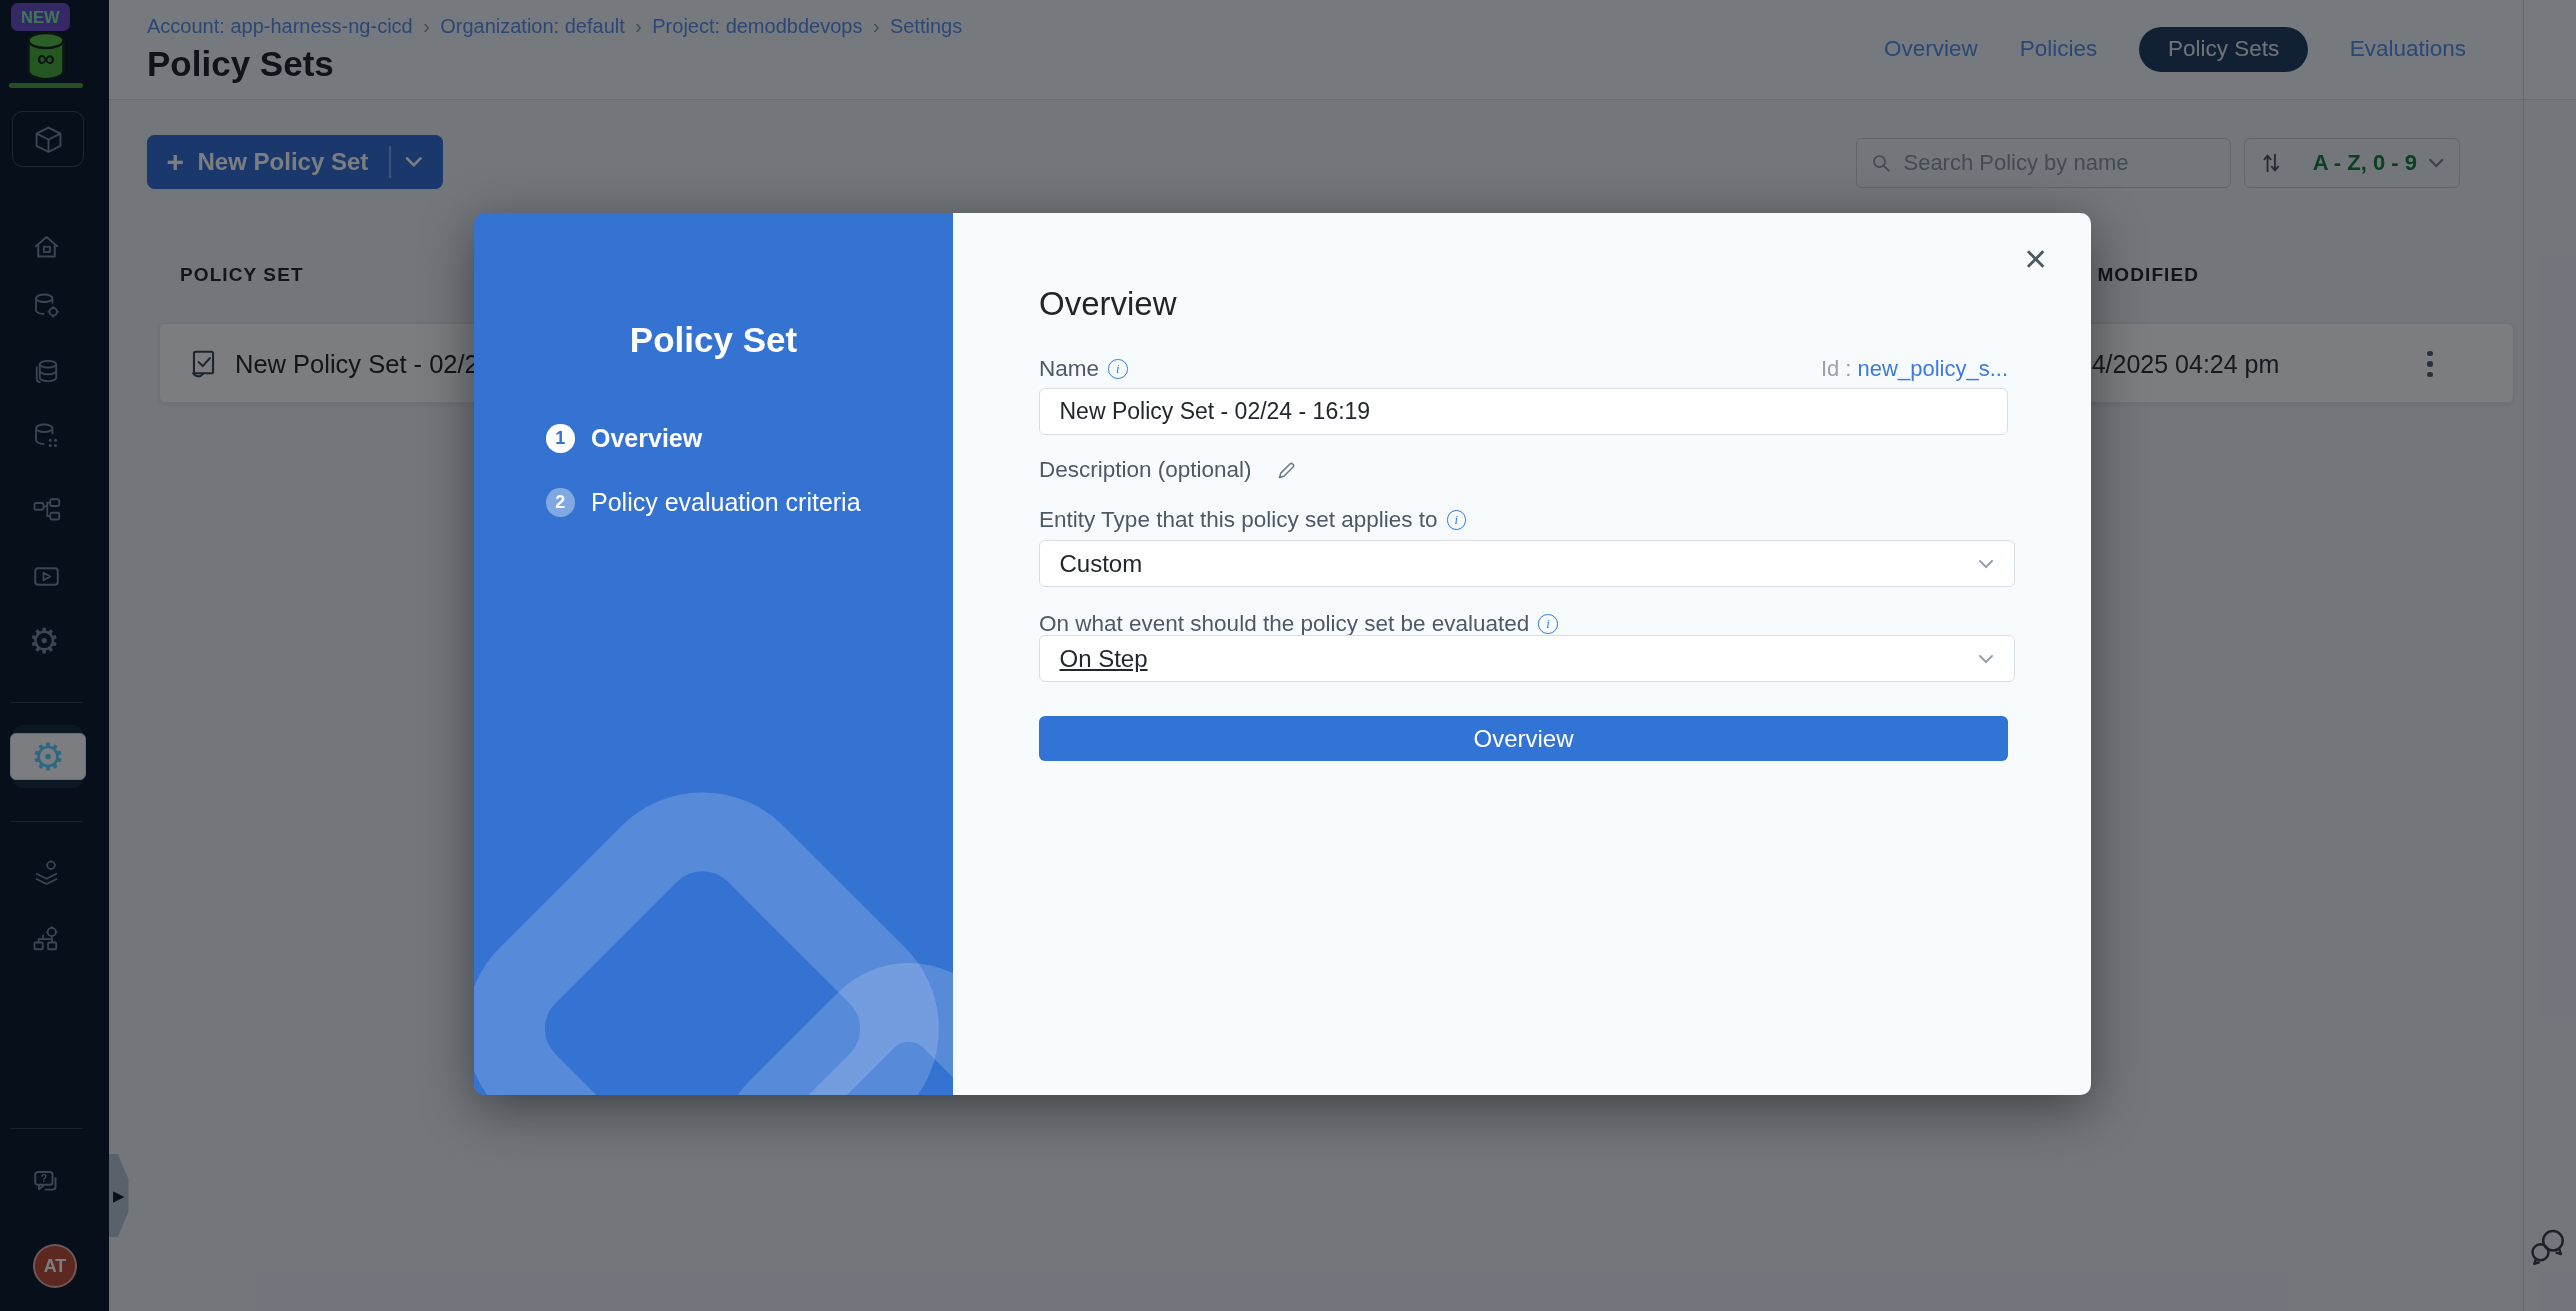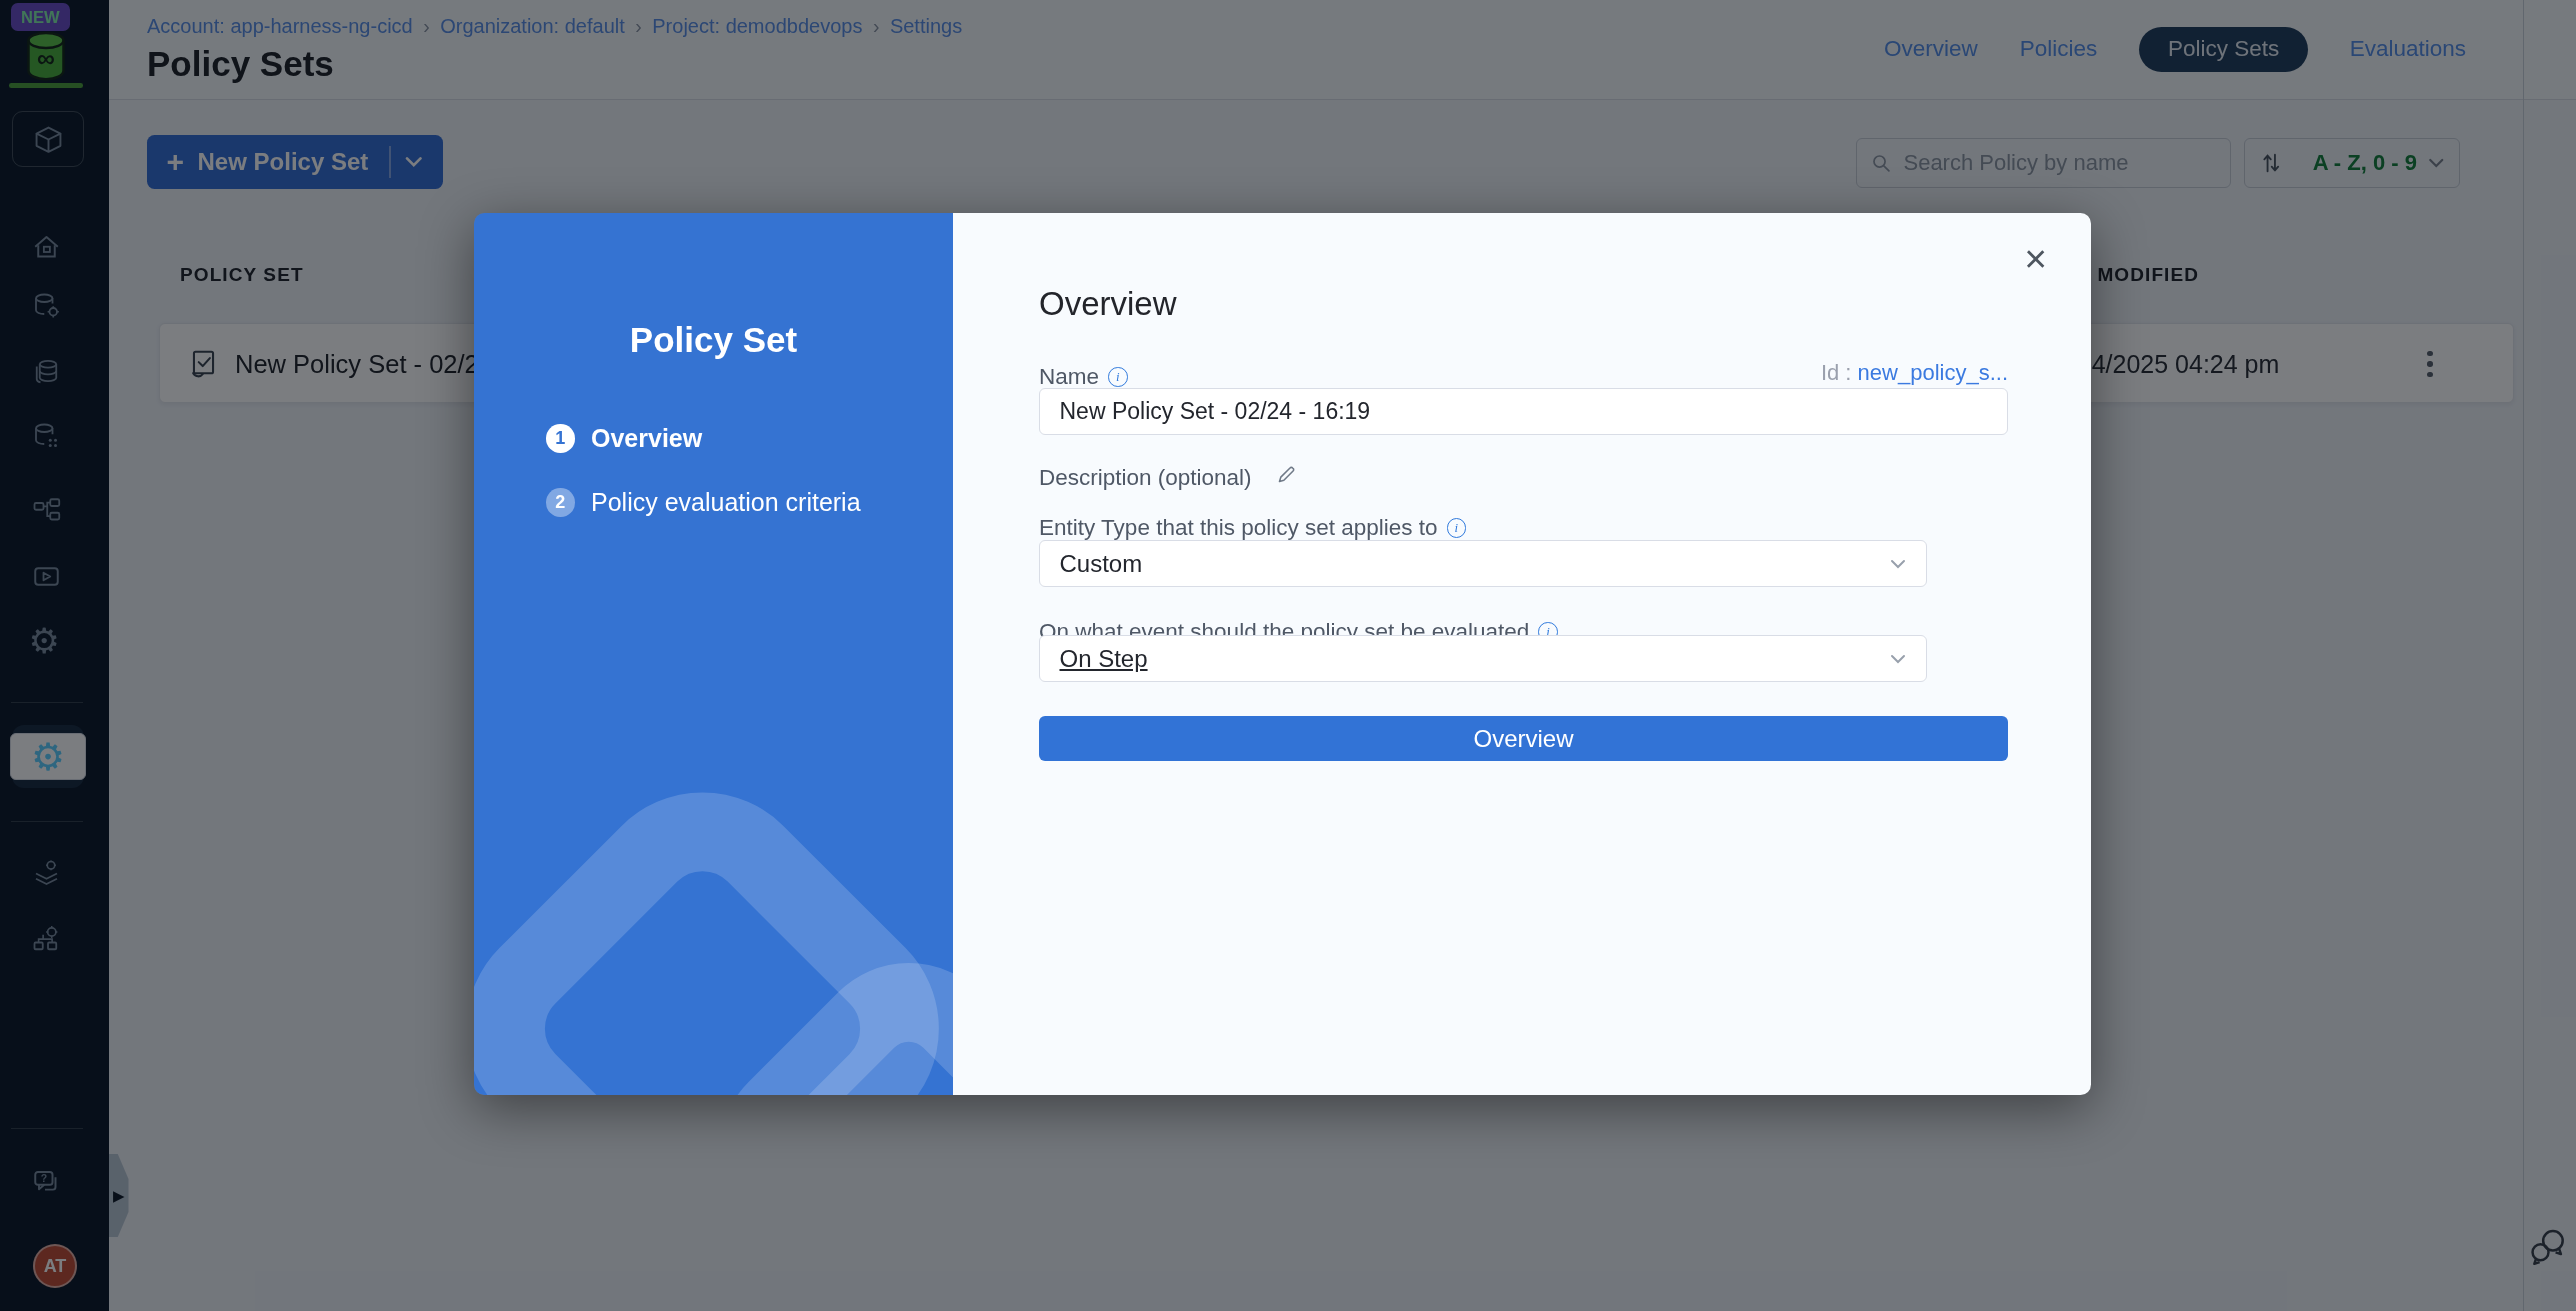--- a/index.html
+++ b/index.html
@@ -61,28 +61,28 @@
   .step.active .num{background:#fff;color:#3573d2;}
   .step.future .num{background:rgba(255,255,255,.38);color:#fff;}
   .step .slbl{font-size:25px;color:#fff;}
   .step.active .slbl{font-weight:bold;}
   .watermark{position:absolute;left:-4.5px;bottom:-9px;}
   .modal-right{flex:1;background:#f8fbfe;position:relative;}
   .close-x{top:25.5px;right:44px;font-size:39px;color:#4e5660;line-height:1;cursor:pointer;}
   .mr-inner{position:absolute;left:86px;top:0;width:969px;height:100%;}
   .m-heading{top:72px;font-size:33px;color:#23252b;}
   .name-row{top:143px;left:0;right:0;display:flex;justify-content:space-between;align-items:center;}
-  .flabel{font-size:22.5px;color:#4f5866;display:flex;align-items:center;gap:9px;margin-top:8px;}
+  .flabel{font-size:22.5px;color:#4f5866;display:flex;align-items:center;gap:9px;}
   .info-ic{width:19.5px;height:19.5px;border:1.5px solid #2f79dc;border-radius:50%;color:#2f79dc;font-size:12.8px;font-style:italic;font-family:"Liberation Serif",serif;display:flex;align-items:center;justify-content:center;cursor:pointer;}
   .id-wrap{font-size:22px;}
   .id-prefix{color:#9aa0ad;}
   .id-link{color:#3b7ae0;text-decoration:none;cursor:pointer;}
   .txt-input{top:175px;left:0;width:969px;height:47px;background:#fff;border:0.8px solid #d9dde6;border-radius:6px;padding:0 19.5px;font-size:23px;color:#23262d;outline:none;}
   .desc-row{top:244px;left:0;display:flex;align-items:center;gap:24px;}
-  .sel{left:0;width:888px;height:47px;background:#fff;border:0.8px solid #d9dde6;border-radius:6px;display:flex;align-items:center;padding:0 19.5px;font-size:24px;color:#23262d;cursor:pointer;}
+  .sel{left:0;width:976px;height:47px;background:#fff;border:0.8px solid #d9dde6;border-radius:6px;display:flex;align-items:center;padding:0 19.5px;font-size:24px;color:#23262d;cursor:pointer;}
   .sel .chev{margin-left:auto;}
   .continue-btn{top:503px;left:0;width:969px;height:45px;background:#3273d6;border-radius:6px;display:flex;align-items:center;justify-content:center;color:#fff;font-size:24px;cursor:pointer;border:none;}
 </style>
 </head>
 <body>
 
 <div class="screen">
 
   <div class="abs header-band"></div>
 

